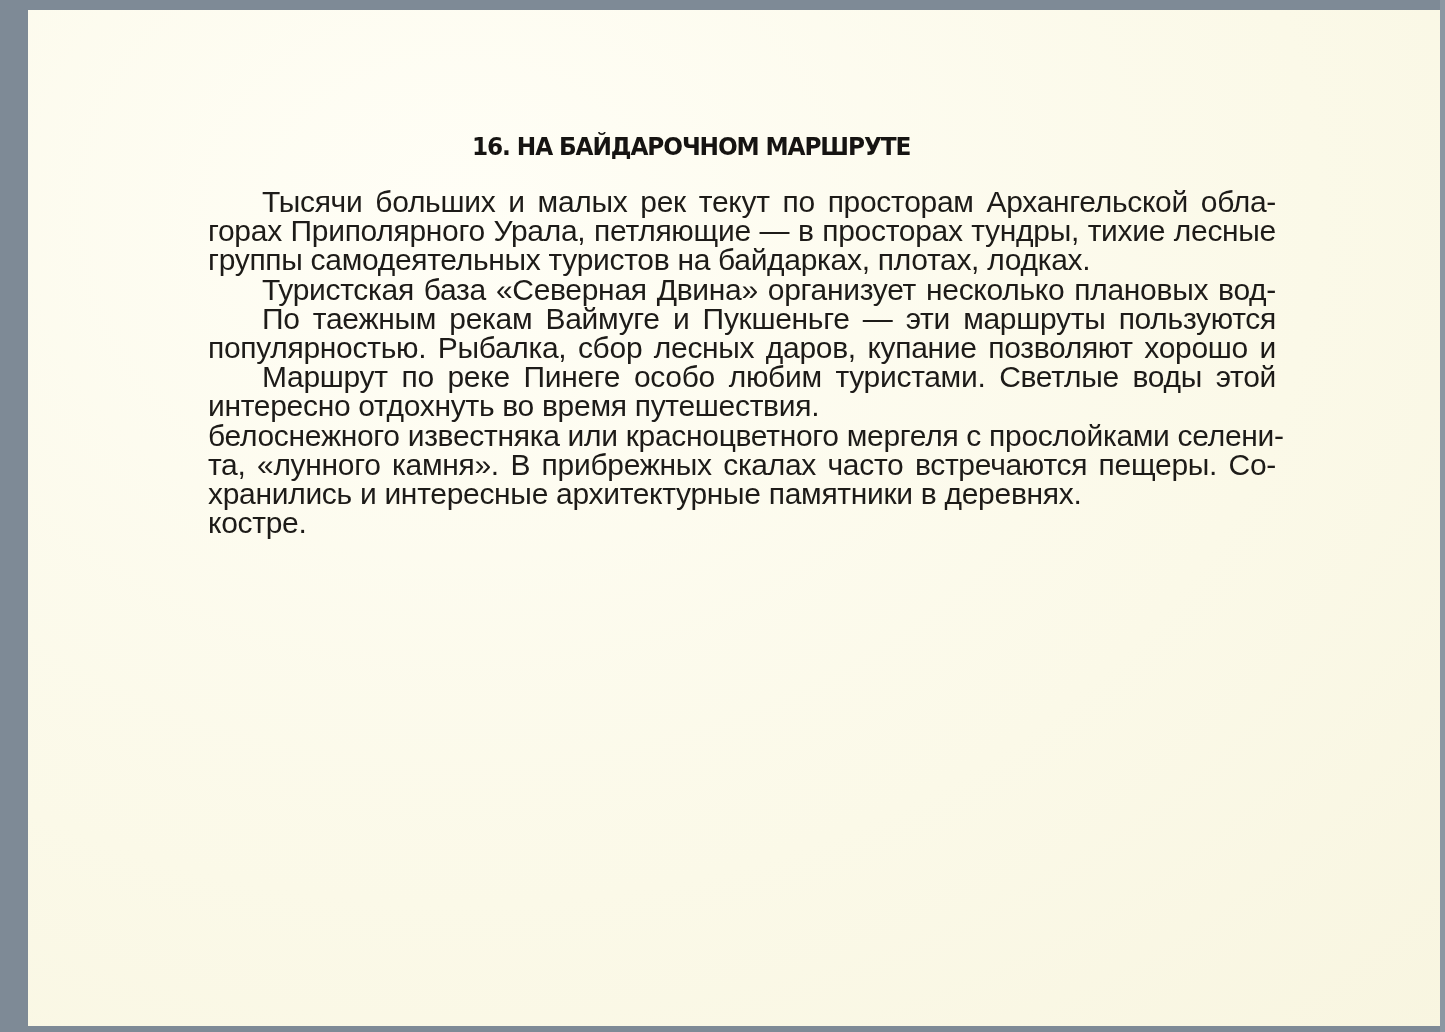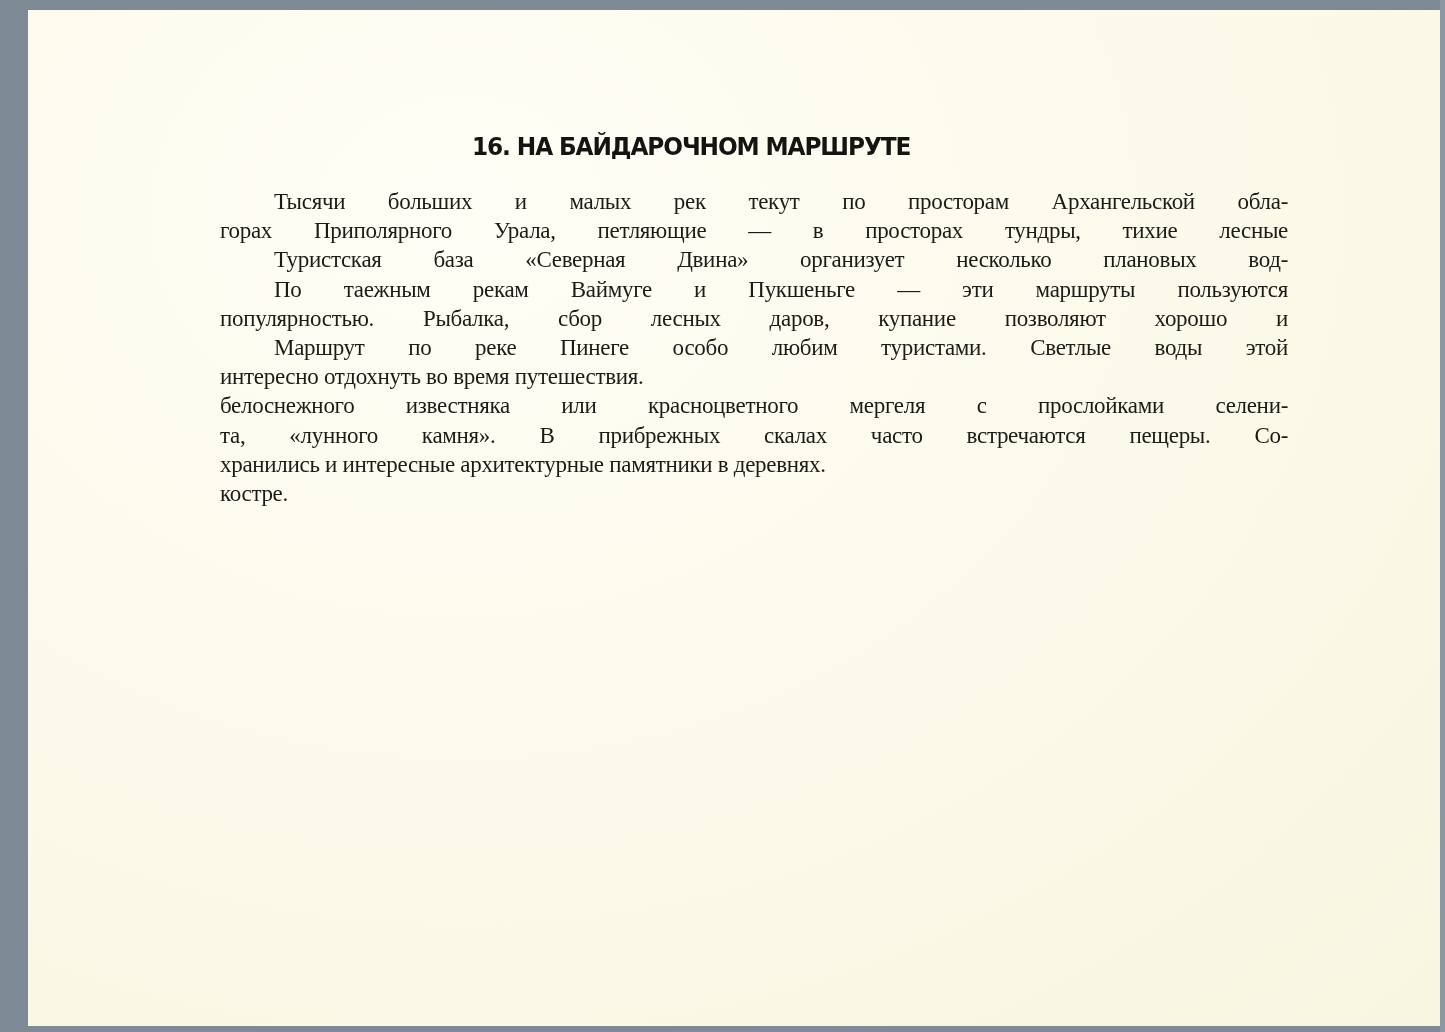--- a/index.html
+++ b/index.html
@@ -37,25 +37,25 @@
       font-weight: bold;
       font-size: 25px;
       letter-spacing: -1.2px;
       color: #161412;
       white-space: nowrap;
       transform: scaleX(0.93);
       transform-origin: left top;
     }
     .body-text {
       position: absolute;
-      left: 192px;
+      left: 180px;
       top: 177px;
       width: 1068px;
-      font-family: Liberation Serif, serif;
-      font-size: 23px;
+      font-family: Liberation Sans, sans-serif;
+      font-size: 30px;
       line-height: 29.2px;
       color: #1d1b18;
       letter-spacing: -0.3px;
     }
     .line {
       white-space: nowrap;
       display: block;
       text-align: justify;
       text-align-last: justify;
       height: 29.2px;
@@ -77,20 +77,21 @@
     }
   </style>
 </head>
 <body>
 
 <div class="card">
   <div class="title">16. НА БАЙДАРОЧНОМ МАРШРУТЕ</div>
   <div class="body-text" id="body-text">
       <span class="line indent">Тысячи больших и малых рек текут по просторам Архангельской обла-</span>
       <span class="line">горах Приполярного Урала, петляющие — в просторах тундры, тихие лесные</span>
+      <span class="line last">группы самодеятельных туристов на байдарках, плотах, лодках.</span>
       <span class="line indent">Туристская база «Северная Двина» организует несколько плановых вод-</span>
       <span class="line indent">По таежным рекам Ваймуге и Пукшеньге — эти маршруты пользуются</span>
       <span class="line">популярностью. Рыбалка, сбор лесных даров, купание позволяют хорошо и</span>
       <span class="line indent">Маршрут по реке Пинеге особо любим туристами. Светлые воды этой</span>
       <span class="line last">интересно отдохнуть во время путешествия.</span>
       <span class="line">белоснежного известняка или красноцветного мергеля с прослойками селени-</span>
       <span class="line">та, «лунного камня». В прибрежных скалах часто встречаются пещеры. Со-</span>
       <span class="line last">хранились и интересные архитектурные памятники в деревнях.</span>
       <span class="line last">костре.</span>
     </div>

